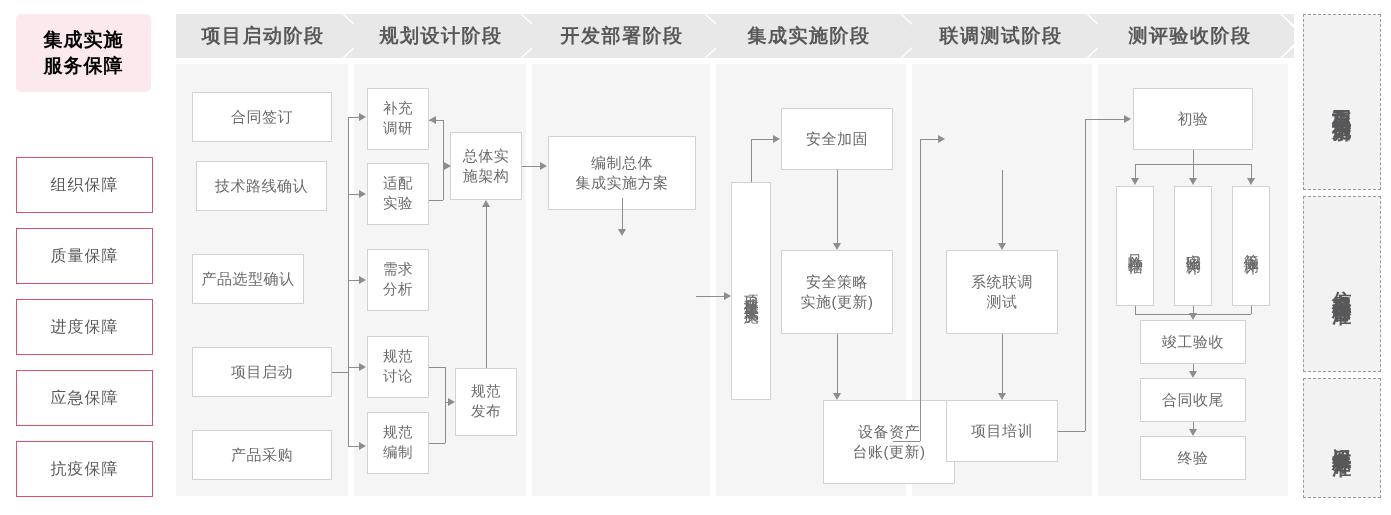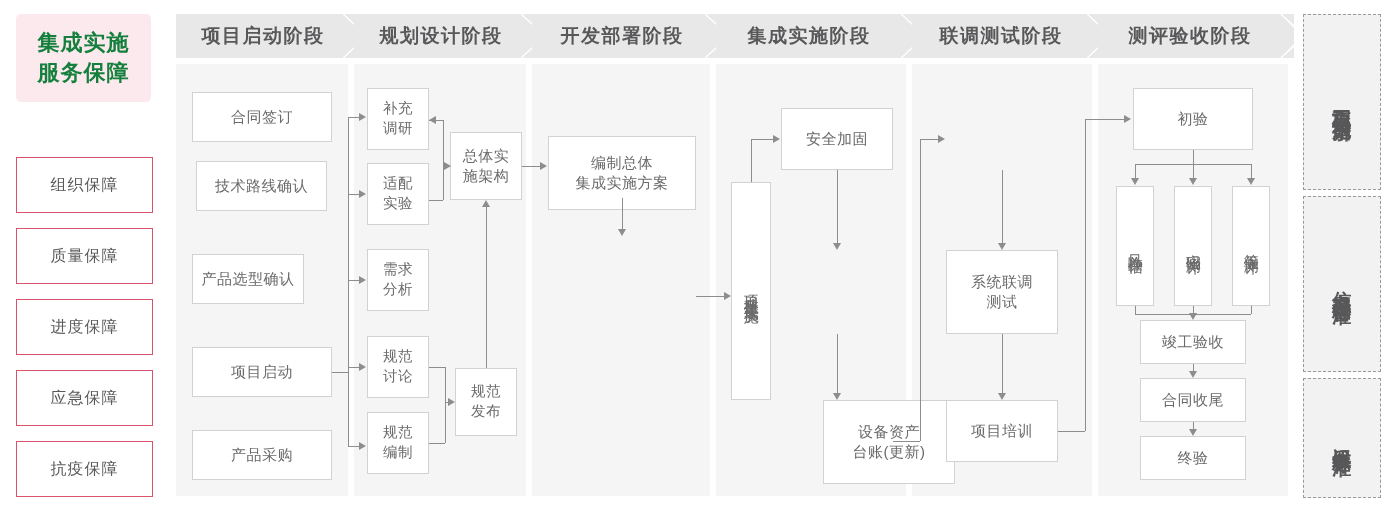--- a/index.html
+++ b/index.html
@@ -1,24 +1,24 @@
 <!DOCTYPE html>
 <html><head>
 <meta charset="utf-8">
 <style>
   html,body{margin:0;padding:0;background:#ffffff;}
   body{font-family:"Liberation Sans","DejaVu Sans",sans-serif;}
   #canvas{position:relative;width:1391px;height:515px;background:#ffffff;overflow:hidden;}
 
   
   .brand-box{
-    position:absolute;left:16px;top:14px;width:135px;height:88px;
+    position:absolute;left:16px;top:14px;width:135px;height:78px;
     background:#fce9ed;border-radius:5px;
     display:flex;flex-direction:column;align-items:center;justify-content:center;
-    color:#15803d;font-weight:bold;font-size:22px;line-height:1.35;letter-spacing:1px;
+    color:#000000;font-weight:bold;font-size:19px;line-height:1.35;letter-spacing:1px;
   }
   .brand-box span{display:block;}
   .guar-box{
     position:absolute;left:16px;width:135px;height:54px;
     background:#ffffff;border:1.4px solid #d9516a;
     display:flex;align-items:center;justify-content:center;
     color:#5a5a5a;font-size:16px;letter-spacing:1px;
   }
 
   
@@ -189,20 +189,24 @@
   <div class="node" style="left:548px;top:136px;width:148px;height:74px">
       <span style="white-space:pre-line">编制总体
 集成实施方案</span>
     </div>
 
   <div class="node vert" style="left:731px;top:182px;width:40px;height:218px">
       <span>项目整体集成实施</span>
     </div>
   <div class="node" style="left:781px;top:108px;width:112px;height:62px">
       <span>安全加固</span>
+    </div>
+  <div class="node" style="left:781px;top:250px;width:112px;height:84px">
+      <span style="white-space:pre-line">安全策略
+实施(更新)</span>
     </div>
   <div class="node" style="left:823px;top:400px;width:132px;height:84px">
       <span style="white-space:pre-line">设备资产
 台账(更新)</span>
     </div>
 
   <div class="node" style="left:946px;top:250px;width:112px;height:84px">
       <span style="white-space:pre-line">系统联调
 测试</span>
     </div>

